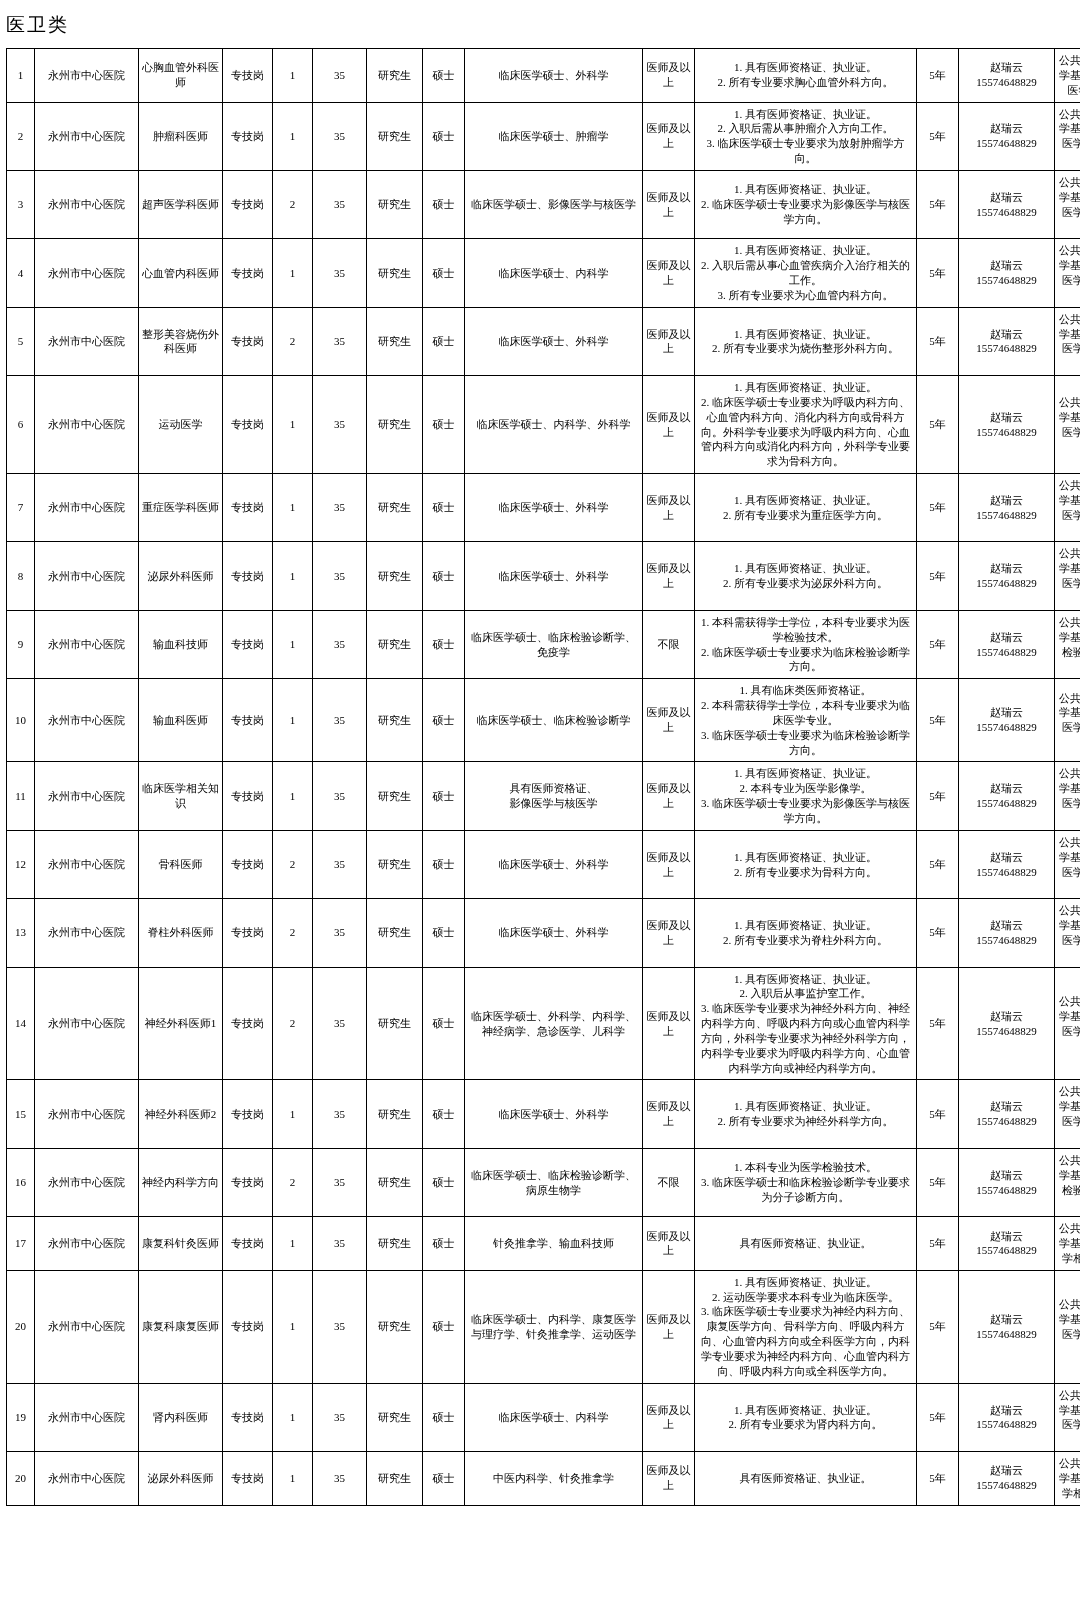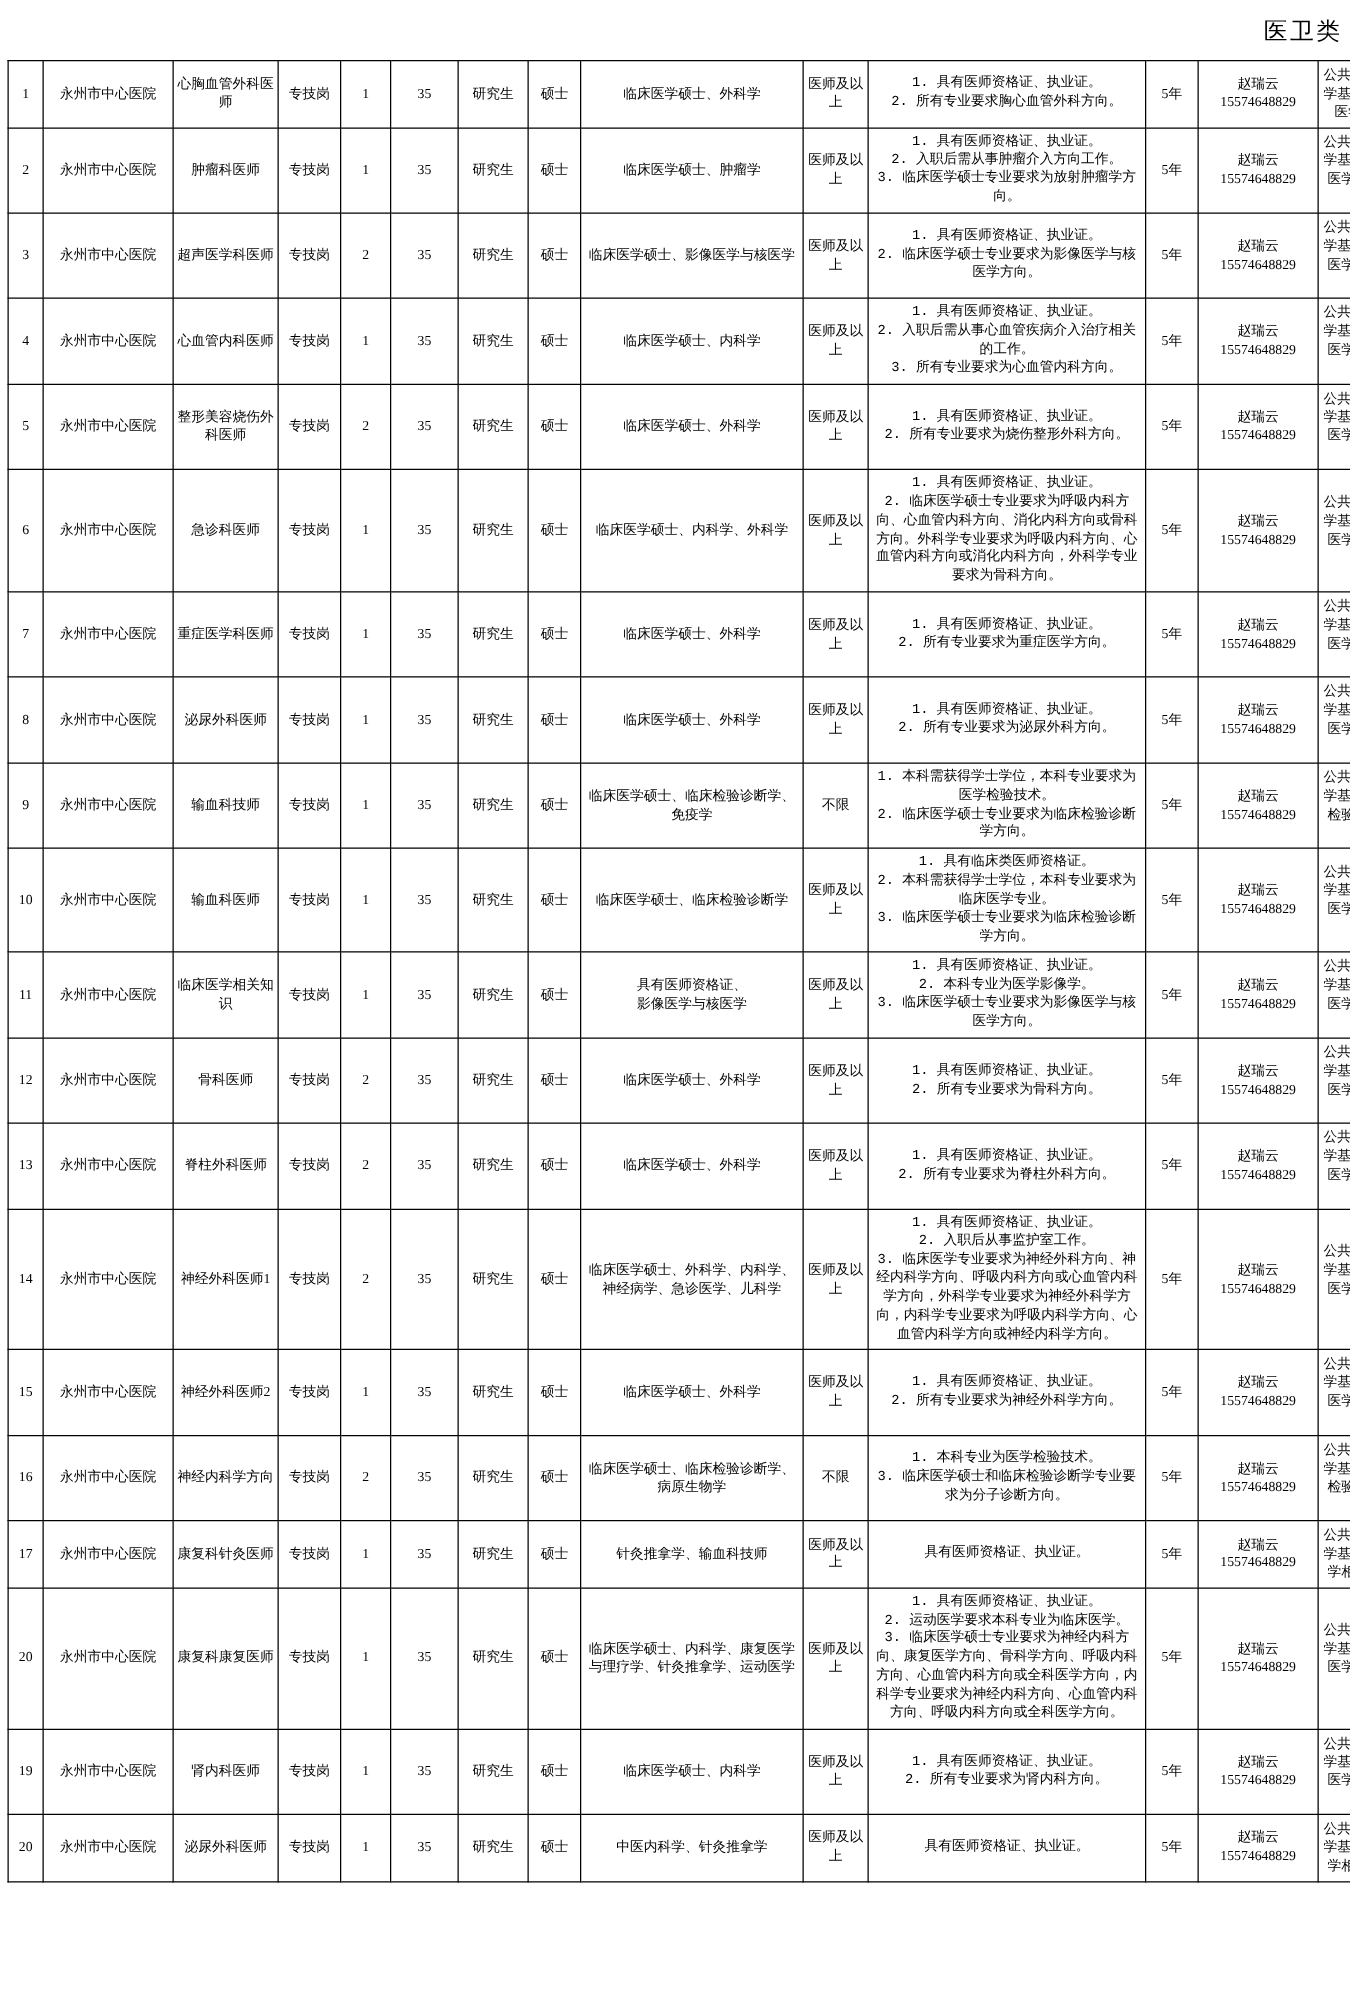--- a/index.html
+++ b/index.html
@@ -11,21 +11,21 @@
     width: 1080px;
     font-family: "Liberation Serif", "DejaVu Serif", serif;
     color: #000;
   }
   .page {
     width: 1080px;
     box-sizing: border-box;
     padding: 6px 6px 10px 6px;
   }
   .doc-title {
-    text-align: right;
+    text-align: left;
     font-size: 19px;
     font-weight: normal;
     letter-spacing: 2px;
     margin: 6px 0 10px 0;
   }
   table.main {
     border-collapse: collapse;
     width: 1068px;
     table-layout: fixed;
   }
@@ -35,21 +35,20 @@
     line-height: 1.35;
     padding: 4px 3px;
     vertical-align: middle;
     text-align: center;
     word-break: break-all;
   }
   td.desc {
     text-align: left;
     padding-left: 5px;
     padding-right: 4px;
-    font-family: Liberation Mono, monospace;
   }
   .c-no     { width: 28px; }
   .c-unit   { width: 104px; }
   .c-post   { width: 84px; }
   .c-type   { width: 50px; }
   .c-num    { width: 40px; }
   .c-age    { width: 54px; }
   .c-edu    { width: 56px; }
   .c-degree { width: 42px; }
   .c-major  { width: 178px; }
@@ -171,21 +170,21 @@
           <td class="desc nowrap-break">1. 具有医师资格证、执业证。
 2. 所有专业要求为烧伤整形外科方向。</td>
           <td>5年</td>
           <td class="nowrap-break">赵瑞云
 15574648829</td>
           <td>公共基础知识+医学基础知识+临床医学相关专业知识</td>
         </tr>
         <tr>
           <td>6</td>
           <td>永州市中心医院</td>
-          <td>急诊科医师</td>
+          <td>运动医学</td>
           <td>专技岗</td>
           <td>1</td>
           <td>35</td>
           <td>研究生</td>
           <td>硕士</td>
           <td class="nowrap-break">临床医学硕士、内科学、外科学</td>
           <td>医师及以上</td>
           <td class="desc nowrap-break">1. 具有医师资格证、执业证。
 2. 临床医学硕士专业要求为呼吸内科方向、心血管内科方向、消化内科方向或骨科方向。外科学专业要求为呼吸内科方向、心血管内科方向或消化内科方向，外科学专业要求为骨科方向。</td>
           <td>5年</td>

